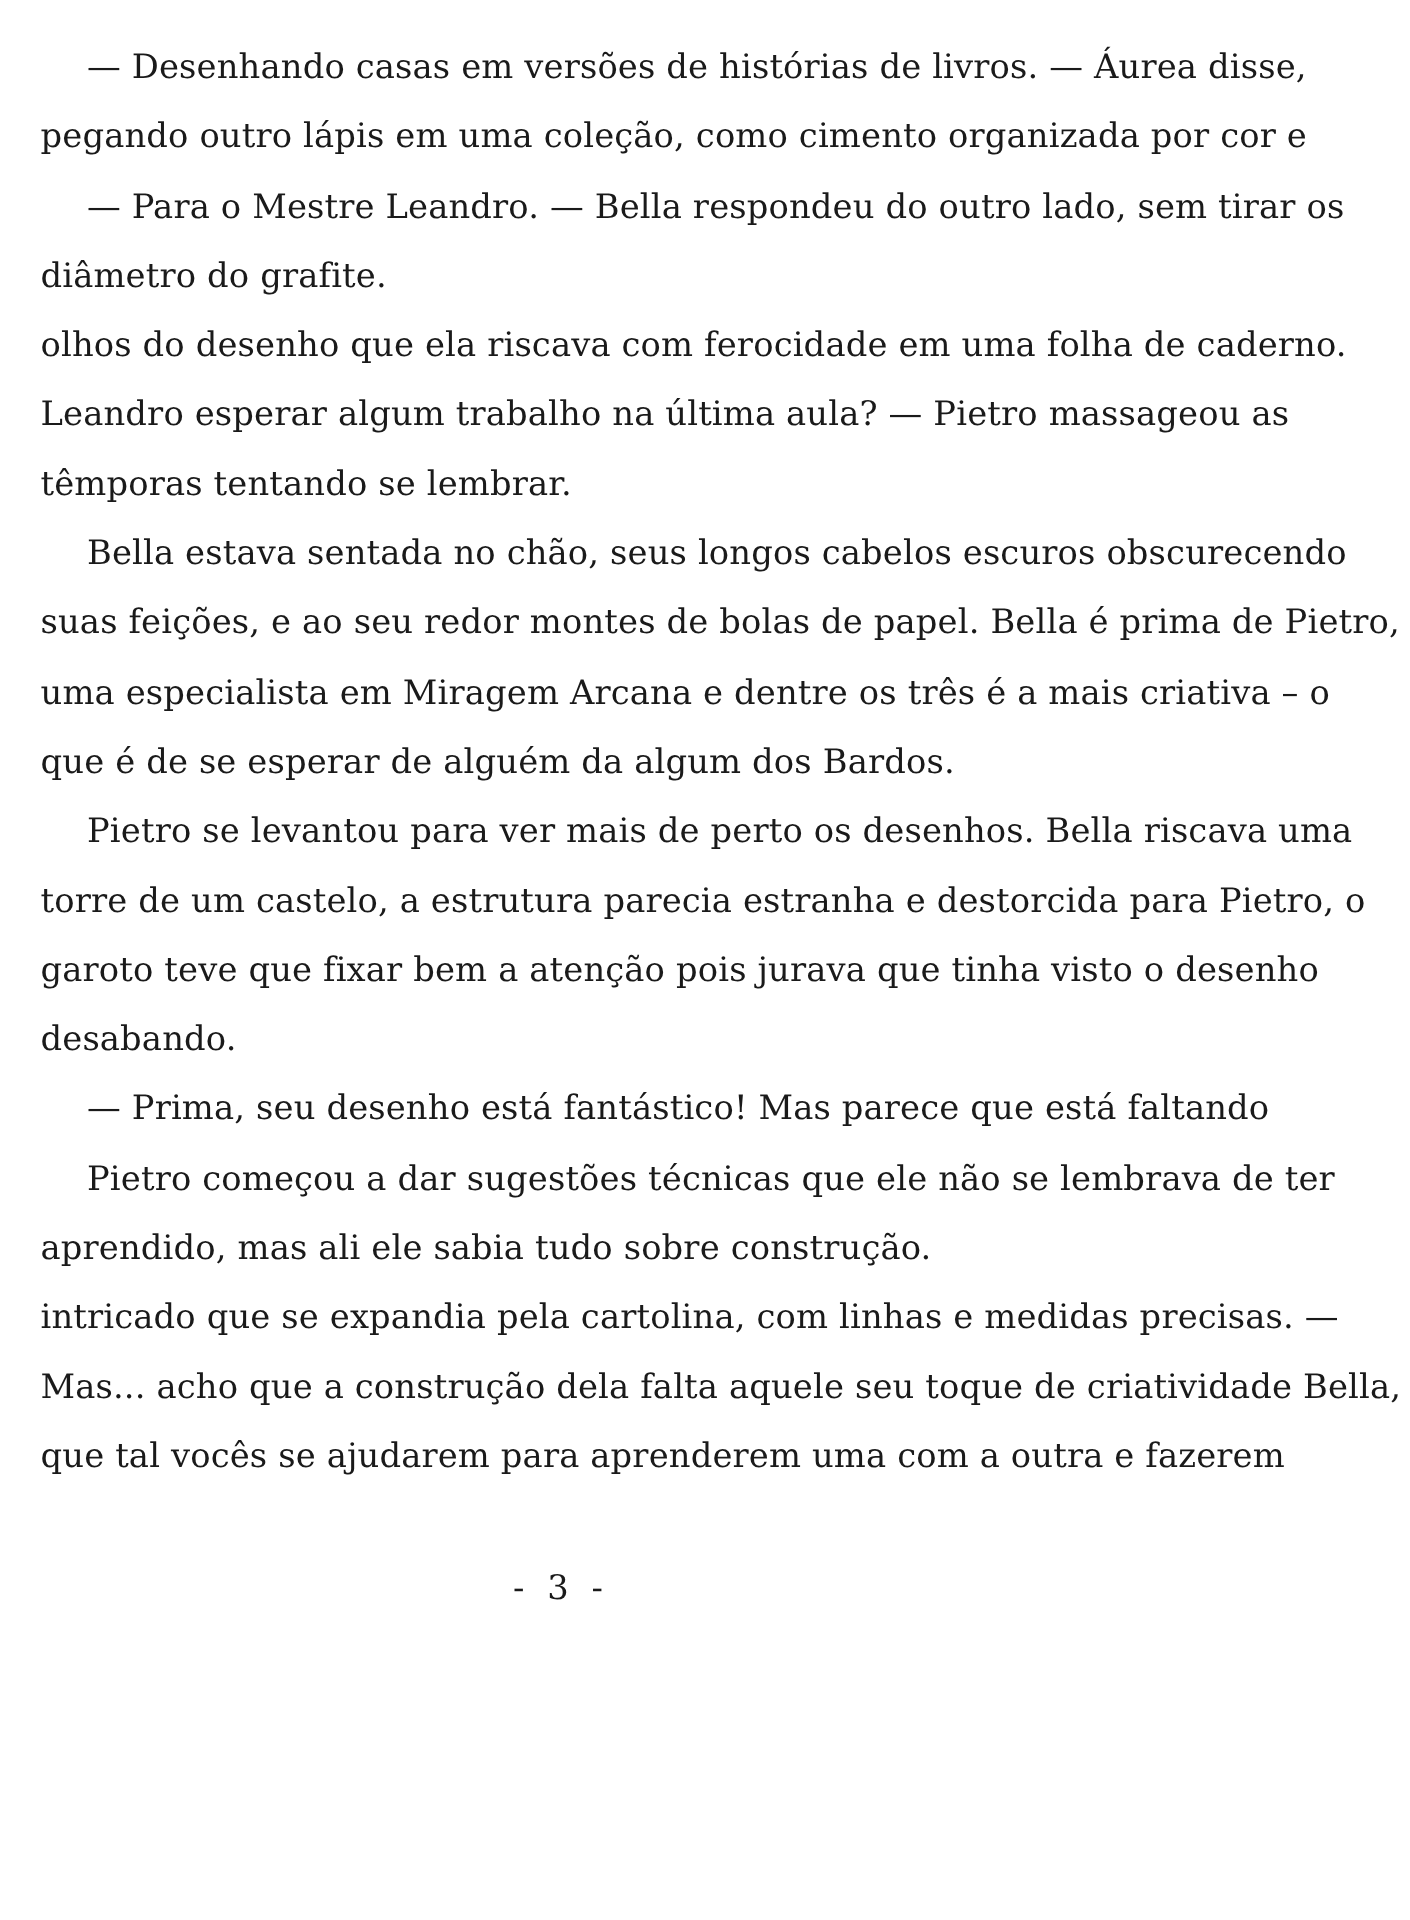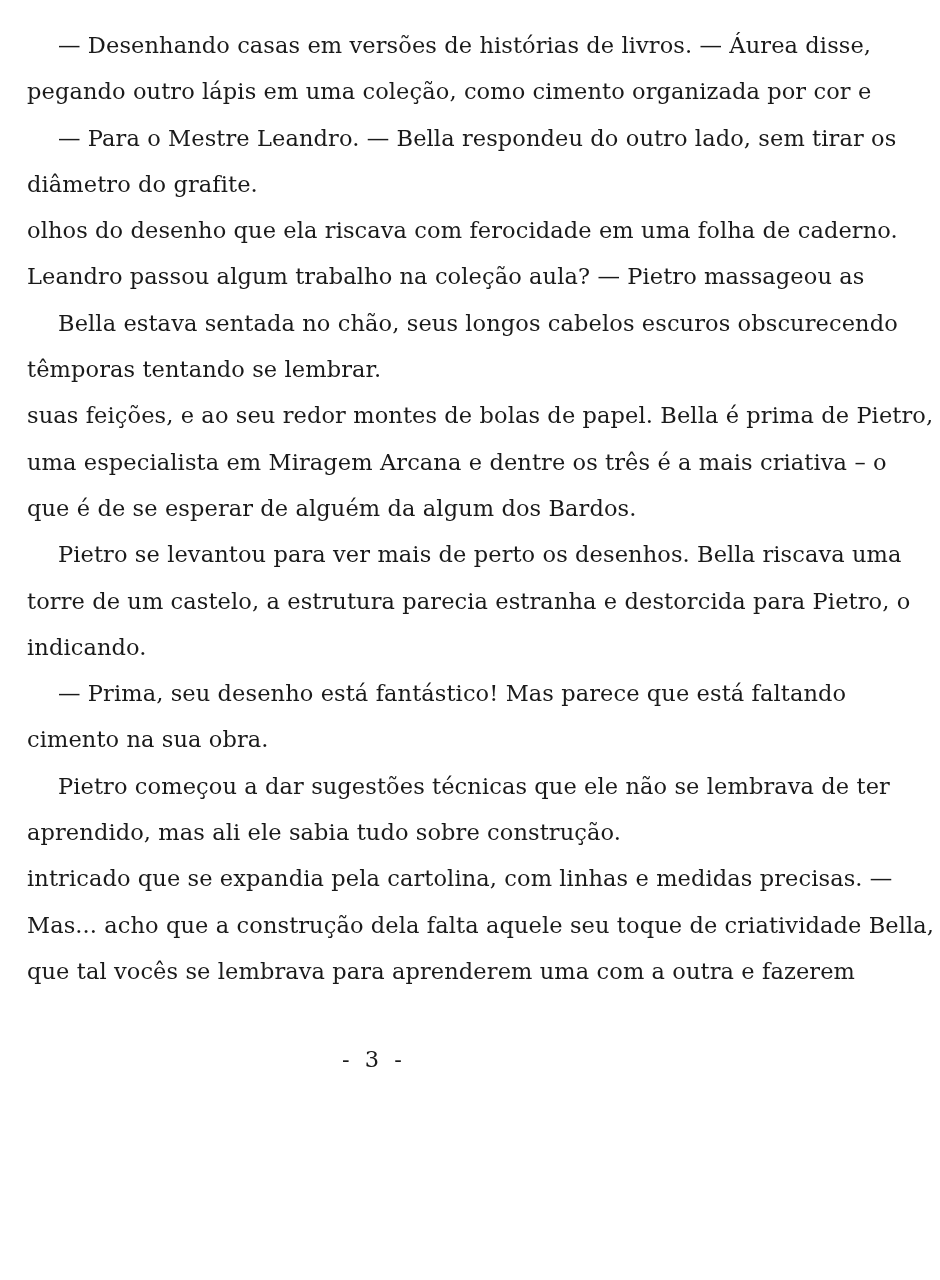--- a/index.html
+++ b/index.html
@@ -48,33 +48,33 @@
 </head>
 <body style="background: rgb(255, 255, 255); color: rgb(26, 26, 26);">
 
 <div class="book-page">
   <div class="page-text">
       <div class="line first">— Desenhando casas em versões de histórias de livros. — Áurea disse,</div>
       <div class="line">pegando outro lápis em uma coleção, como cimento organizada por cor e</div>
       <div class="line first">— Para o Mestre Leandro. — Bella respondeu do outro lado, sem tirar os</div>
       <div class="line">diâmetro do grafite.</div>
       <div class="line">olhos do desenho que ela riscava com ferocidade em uma folha de caderno.</div>
-      <div class="line">Leandro passou algum trabalho na coleção aula? — Pietro massageou as</div>
+      <div class="line">Leandro esperar algum trabalho na última aula? — Pietro massageou as</div>
+      <div class="line">têmporas tentando se lembrar.</div>
       <div class="line first">Bella estava sentada no chão, seus longos cabelos escuros obscurecendo</div>
-      <div class="line">têmporas tentando se lembrar.</div>
       <div class="line">suas feições, e ao seu redor montes de bolas de papel. Bella é prima de Pietro,</div>
       <div class="line">uma especialista em Miragem Arcana e dentre os três é a mais criativa – o</div>
       <div class="line">que é de se esperar de alguém da algum dos Bardos.</div>
       <div class="line first">Pietro se levantou para ver mais de perto os desenhos. Bella riscava uma</div>
       <div class="line">torre de um castelo, a estrutura parecia estranha e destorcida para Pietro, o</div>
-      <div class="line">indicando.</div>
+      <div class="line">garoto teve que fixar bem a atenção pois jurava que tinha visto o desenho</div>
+      <div class="line">desabando.</div>
       <div class="line first">— Prima, seu desenho está fantástico! Mas parece que está faltando</div>
-      <div class="line">cimento na sua obra.</div>
       <div class="line first">Pietro começou a dar sugestões técnicas que ele não se lembrava de ter</div>
       <div class="line">aprendido, mas ali ele sabia tudo sobre construção.</div>
       <div class="line">intricado que se expandia pela cartolina, com linhas e medidas precisas. —</div>
       <div class="line">Mas... acho que a construção dela falta aquele seu toque de criatividade Bella,</div>
-      <div class="line">que tal vocês se lembrava para aprenderem uma com a outra e fazerem</div>
+      <div class="line">que tal vocês se ajudarem para aprenderem uma com a outra e fazerem</div>
     </div>
   <div class="page-footer">
     <span class="page-number">- 3 -</span>
   </div>
 </div>
 
 </body></html>

